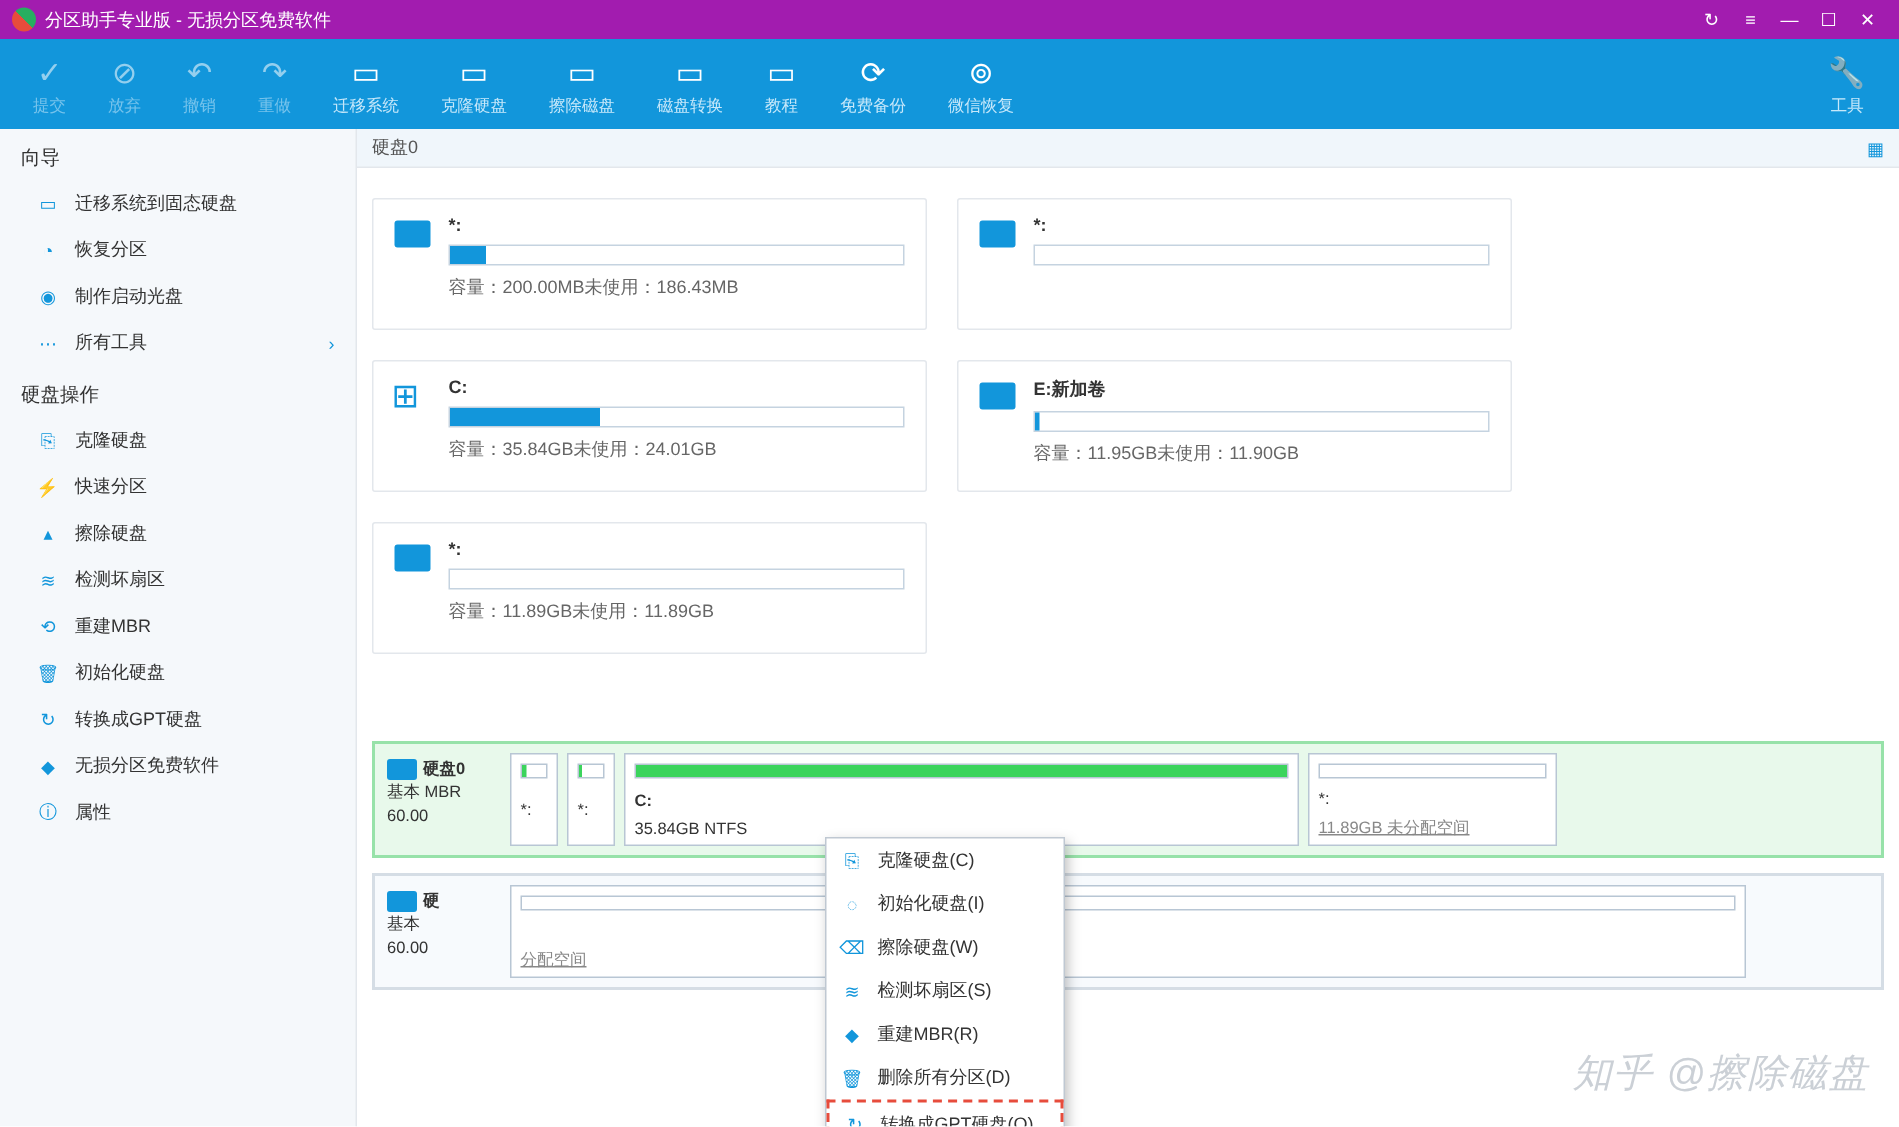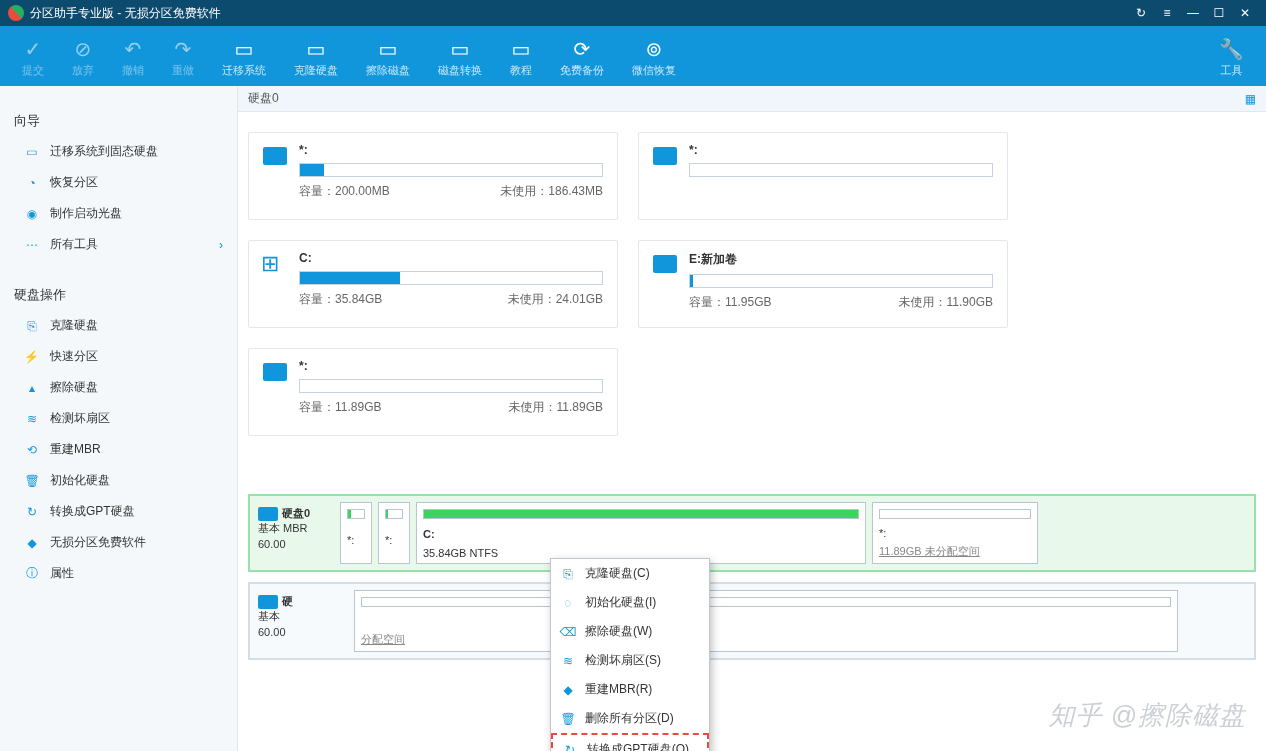--- a/index.html
+++ b/index.html
@@ -1,52 +1,52 @@
 <!DOCTYPE html>
 <html><head>
 <meta charset="utf-8">
 <style>
 * { margin: 0; padding: 0; box-sizing: border-box; font-family: "Microsoft YaHei", sans-serif; }
 body { background: #fff; width: 1266px; height: 751px; overflow: hidden; position: relative; }
 
 
-.titlebar { height: 26px; background: #0c4a6e; display: flex; align-items: center; padding: 0 8px; color: #fff; font-size: 12px; }
+.titlebar { height: 26px; background: #a21caf; display: flex; align-items: center; padding: 0 8px; color: #fff; font-size: 12px; }
 .titlebar .logo { width: 16px; height: 16px; background: linear-gradient(45deg,#e74c3c 50%,#27ae60 50%); border-radius: 50%; margin-right: 6px; }
 .titlebar .title { flex: 1; }
 .titlebar .wbtn { width: 26px; height: 26px; display: flex; align-items: center; justify-content: center; cursor: pointer; }
 
 
 .toolbar { height: 60px; background: #1296db; display: flex; align-items: center; padding: 0 8px; }
 .tbtn { display: flex; flex-direction: column; align-items: center; justify-content: center; color: #c7e8fa; font-size: 11px; padding: 0 14px; cursor: pointer; height: 60px; }
 .tbtn.disabled { opacity: .55; }
 .tbtn .ticon { height: 28px; display: flex; align-items: center; justify-content: center; font-size: 20px; color: #fff; }
 .tspacer { flex: 1; }
 
 
 .main { display: flex; height: 665px; }
 .sidebar { width: 238px; background: #f5f8fb; border-right: 1px solid #e3e7ec; overflow-y: auto; }
-.shead { padding: 26px 14px 6px; font-size: 13px; color: #333; font-weight: 500; }
+.shead { padding: 10px 14px 6px; font-size: 13px; color: #333; font-weight: 500; }
 .sitem { display: flex; align-items: center; padding: 7px 14px 7px 24px; font-size: 12px; color: #333; cursor: pointer; }
 .sitem .sicon { width: 16px; height: 16px; margin-right: 10px; display: flex; align-items: center; justify-content: center; color: #1296db; }
 .sitem .chev { margin-left: auto; color: #1296db; }
 
 
 .content { flex: 1; background: #fff; position: relative; overflow: hidden; }
 .diskheader { height: 26px; background: #f0f6fb; border-bottom: 1px solid #e3e7ec; display: flex; align-items: center; padding: 0 10px; font-size: 12px; color: #555; }
 .diskheader .vbtn { margin-left: auto; color: #1296db; cursor: pointer; }
 
 .cards { padding: 20px 10px 10px; display: flex; flex-wrap: wrap; gap: 20px 20px; }
 .card { width: 370px; height: 88px; border: 1px solid #e3e7ec; border-radius: 2px; padding: 10px 14px 8px 50px; position: relative; font-size: 12px; color: #666; }
 .card .cicon { position: absolute; left: 14px; top: 14px; width: 24px; height: 18px; background: #1296db; border-radius: 2px; }
 .card .cicon.win::before { content:"⊞"; color:#1296db; background:none; position:absolute; left:-2px; top:-4px; font-size:22px; }
 .card .cicon.win { background: none; }
 .card .cname { font-weight: 600; color: #333; }
 .card .cbar { height: 14px; border: 1px solid #c5d3e0; margin: 6px 0; position: relative; background: #fff; }
 .card .cfill { height: 100%; background: #1296db; }
-.card .cstats { display: flex; justify-content: space-between; }
+.card .cstats { display: flex; justify-content: flex-start; }
 
 
 .diskbars { position: absolute; left: 0; right: 0; bottom: 0; top: 400px; background: #fff; padding: 8px 10px; }
 .diskrow { display: flex; height: 78px; border: 2px solid #97e2a9; background: #e8f9eb; margin-bottom: 10px; padding: 6px; gap: 6px; }
 .diskrow.plain { border-color: #d5dde5; background: #f7fafd; }
 .dlabel { width: 78px; font-size: 11px; color: #333; line-height: 1.4; padding: 4px 2px; position: relative; }
 .dlabel .dicon { width: 20px; height: 14px; background: #1296db; border-radius: 2px; display: inline-block; vertical-align: middle; margin-right: 4px; }
 .dlabel .dname { font-weight: 600; }
 .dseg { border: 1px solid #b8c6d4; background: #fff; font-size: 11px; color: #333; padding: 6px 6px 4px; display: flex; flex-direction: column; justify-content: space-between; position: relative; }
 .dseg .segbar { height: 10px; border: 1px solid #b8c6d4; position: relative; margin-bottom: 2px; }
@@ -277,21 +277,21 @@
           <div class="dseg" style="width: 166px;">
             <div class="segbar">
               <div class="segfill" style="width: 0%;"></div>
             </div>
             <div>*:</div>
             <div class="unalloc">11.89GB 未分配空间</div>
           </div>
         </div>
         <div class="diskrow plain">
           <div class="dlabel"><span class="dicon"></span><span class="dname">硬</span><br>基本<br>60.00</div>
-          <div class="dseg" style="width: 824px; margin-left: 14px;">
+          <div class="dseg" style="width: 824px;">
             <div class="segbar">
               <div class="segfill" style="width: 0%;"></div>
             </div>
             <div style="font-weight: 600;"></div>
             <div class="unalloc">分配空间</div>
           </div>
         </div>
       </div>
 
     <div class="ctxmenu" id="ctxmenu">

